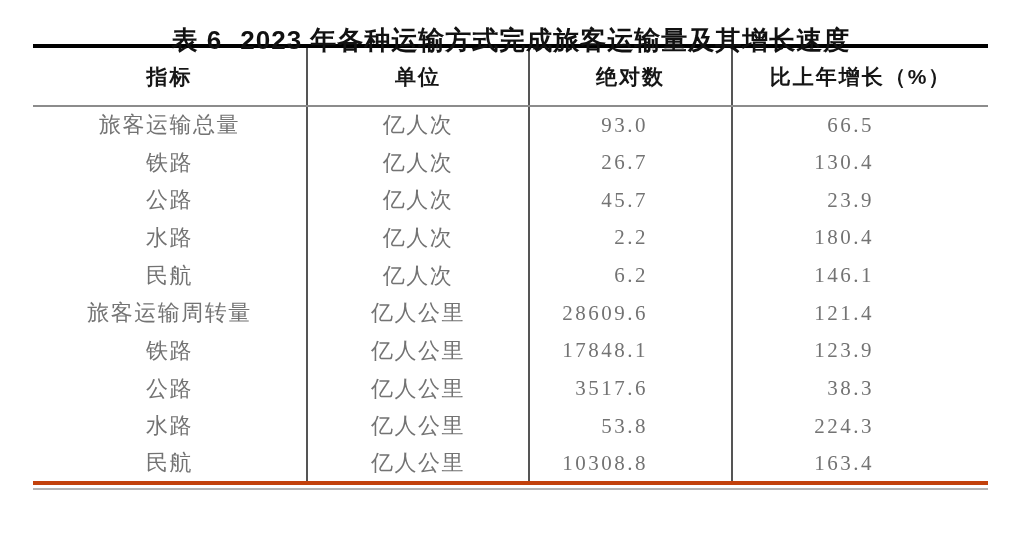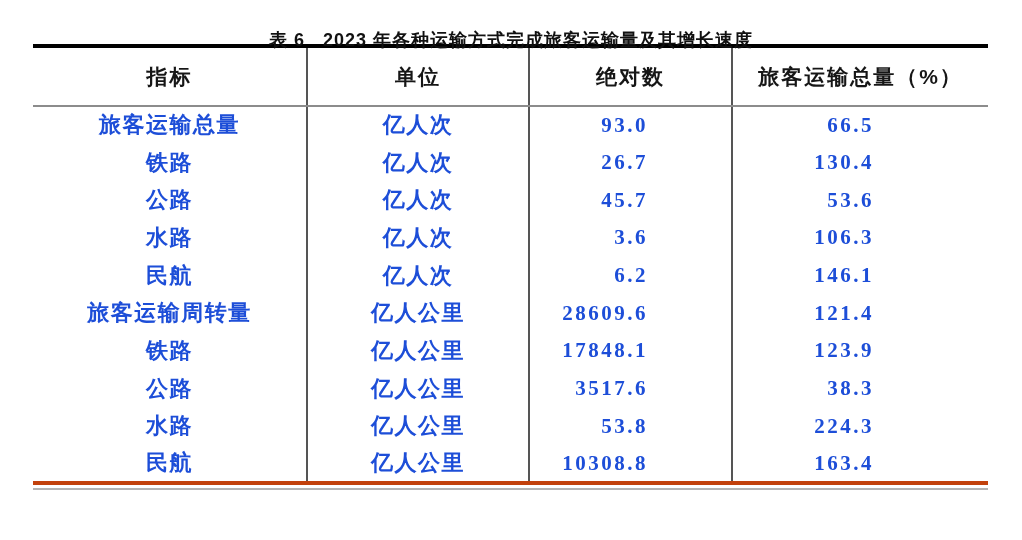--- a/index.html
+++ b/index.html
@@ -11,21 +11,21 @@
     background: #ffffff;
     overflow: hidden;
     color: #1c1c1c;
   }
   .title {
     padding-top: 24px;
     height: 38px;
     text-align: center;
     font-family: "Liberation Sans", "DejaVu Sans", sans-serif;
     font-weight: 700;
-    font-size: 18px;
+    font-size: 26px;
     line-height: 32px;
     color: #111111;
     letter-spacing: 1px;
     white-space: nowrap;
   }
   .title .table-no { margin-right: 18px; }
   table.stat-table {
     margin: 6px 0 0 33px;
     width: 955px;
     table-layout: fixed;
@@ -48,22 +48,21 @@
     color: #161616;
     border-bottom: 2px solid #8c8c8c;
   }
   td {
     height: 37.7px;
     vertical-align: middle;
     text-align: center;
     font-family: "Liberation Serif", "DejaVu Serif", serif;
     font-size: 22px;
     letter-spacing: 1.5px;
-    color: #1d4ed8;
-    font-weight: bold;
+    color: #737373;
   }
   th:not(:last-child), td:not(:last-child) {
     border-right: 2px solid #555555;
   }
   td.num {
     font-size: 21px;
     letter-spacing: 2.5px;
     text-align: right;
   }
   td.c-val { padding-right: 83px; margin-top: 12px; }
@@ -89,21 +88,21 @@
       <col class="c1">
         <col class="c2">
         <col class="c3">
         <col class="c4">
     </colgroup>
     <thead>
       <tr>
         <th>指标</th>
         <th>单位</th>
         <th>绝对数</th>
-        <th>旅客运输总量（%）</th>
+        <th>比上年增长（%）</th>
       </tr>
     </thead>
     <tbody>
 
         <tr>
           <td class="c-ind">旅客运输总量</td>
           <td class="c-unit">亿人次</td>
           <td class="num c-val">93.0</td>
           <td class="num c-gro">66.5</td>
         </tr>
@@ -112,28 +111,28 @@
           <td class="c-ind">铁路</td>
           <td class="c-unit">亿人次</td>
           <td class="num c-val">26.7</td>
           <td class="num c-gro">130.4</td>
         </tr>
 
         <tr>
           <td class="c-ind">公路</td>
           <td class="c-unit">亿人次</td>
           <td class="num c-val">45.7</td>
-          <td class="num c-gro">53.6</td>
+          <td class="num c-gro">23.9</td>
         </tr>
 
         <tr>
           <td class="c-ind">水路</td>
           <td class="c-unit">亿人次</td>
-          <td class="num c-val">3.6</td>
-          <td class="num c-gro">106.3</td>
+          <td class="num c-val">2.2</td>
+          <td class="num c-gro">180.4</td>
         </tr>
 
         <tr>
           <td class="c-ind">民航</td>
           <td class="c-unit">亿人次</td>
           <td class="num c-val">6.2</td>
           <td class="num c-gro">146.1</td>
         </tr>
 
         <tr>

